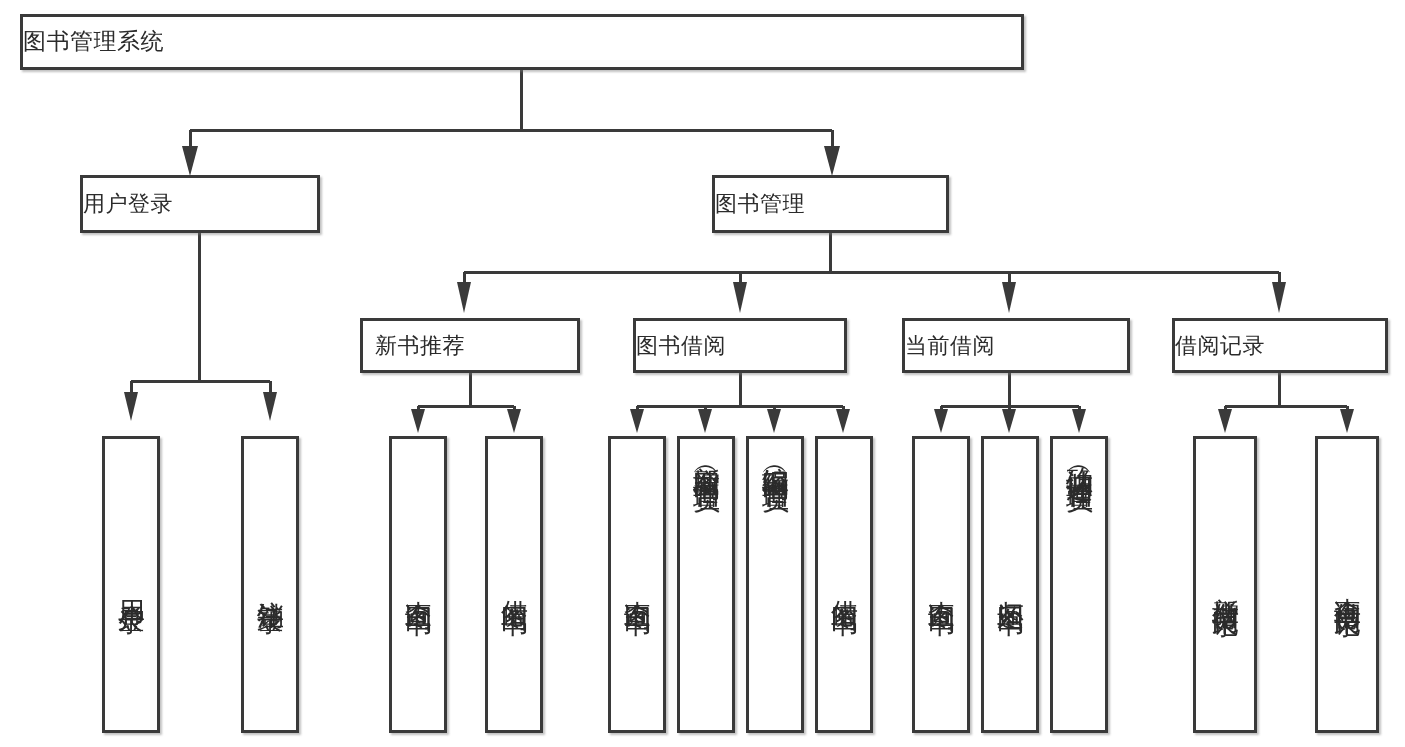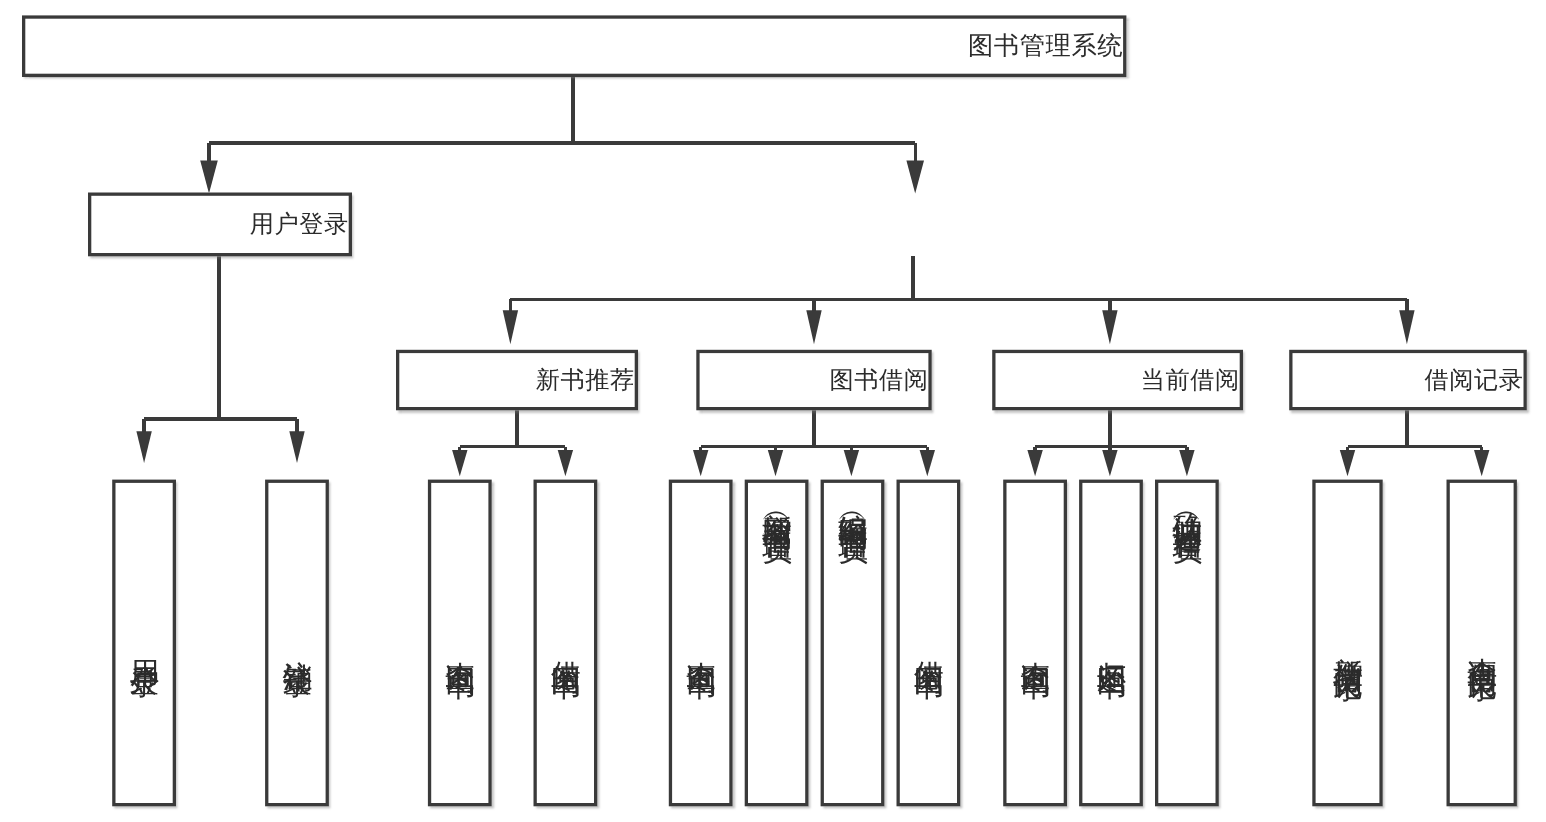--- a/index.html
+++ b/index.html
@@ -36,21 +36,21 @@
   }
   
   .node{
     position:absolute;
     box-sizing:border-box;
     background:#ffffff;
     border:3px solid #3a3a3a;
     box-shadow:2px 2px 2px rgba(120,120,120,0.45);
     display:flex;
     align-items:center;
-    justify-content:flex-end;
+    justify-content:flex-start;
     z-index:3;
   }
   .node .label{
     display:block;
     text-align:center;
     color:#2b2b2b;
     letter-spacing:0.5px;
     line-height:1.18;
     white-space:nowrap;
   }
@@ -176,34 +176,37 @@
   </svg>
 
   <div class="node horizontal root" style="left:20px; top:14px; width:1004px; height:56px;">
     <span class="label">图书管理系统</span>
   </div>
 
   <div class="node horizontal" style="left:80px; top:175px; width:240px; height:58px;">
     <span class="label">用户登录</span>
   </div>
 
-
-  <div class="node horizontal" style="left:360px; top:318px; width:220px; height:55px;">
+  <div class="node horizontal" style="left:712px; top:175px; width:237px; height:58px;">
+    <span class="label">图书管理</span>
+  </div>
+
+  <div class="node horizontal" style="left:360px; top:318px; width:220px; height:55px;padding-left:12px;">
     <span class="label">新书推荐</span>
   </div>
 
   <div class="node horizontal" style="left:633px; top:318px; width:214px; height:55px;">
     <span class="label">图书借阅</span>
   </div>
 
   <div class="node horizontal" style="left:902px; top:318px; width:228px; height:55px;">
     <span class="label">当前借阅</span>
   </div>
 
-  <div class="node horizontal" style="left:1172px; top:318px; width:216px; height:55px;padding-left:12px;">
+  <div class="node horizontal" style="left:1172px; top:318px; width:216px; height:55px;">
     <span class="label">借阅记录</span>
   </div>
 
   <div class="node vertical centered" style="left:102px; top:436px; width:58px; height:297px;">
     <span class="label">用户登录</span>
   </div>
 
   <div class="node vertical centered" style="left:241px; top:436px; width:58px; height:297px;">
     <span class="label">注销登录</span>
   </div>

